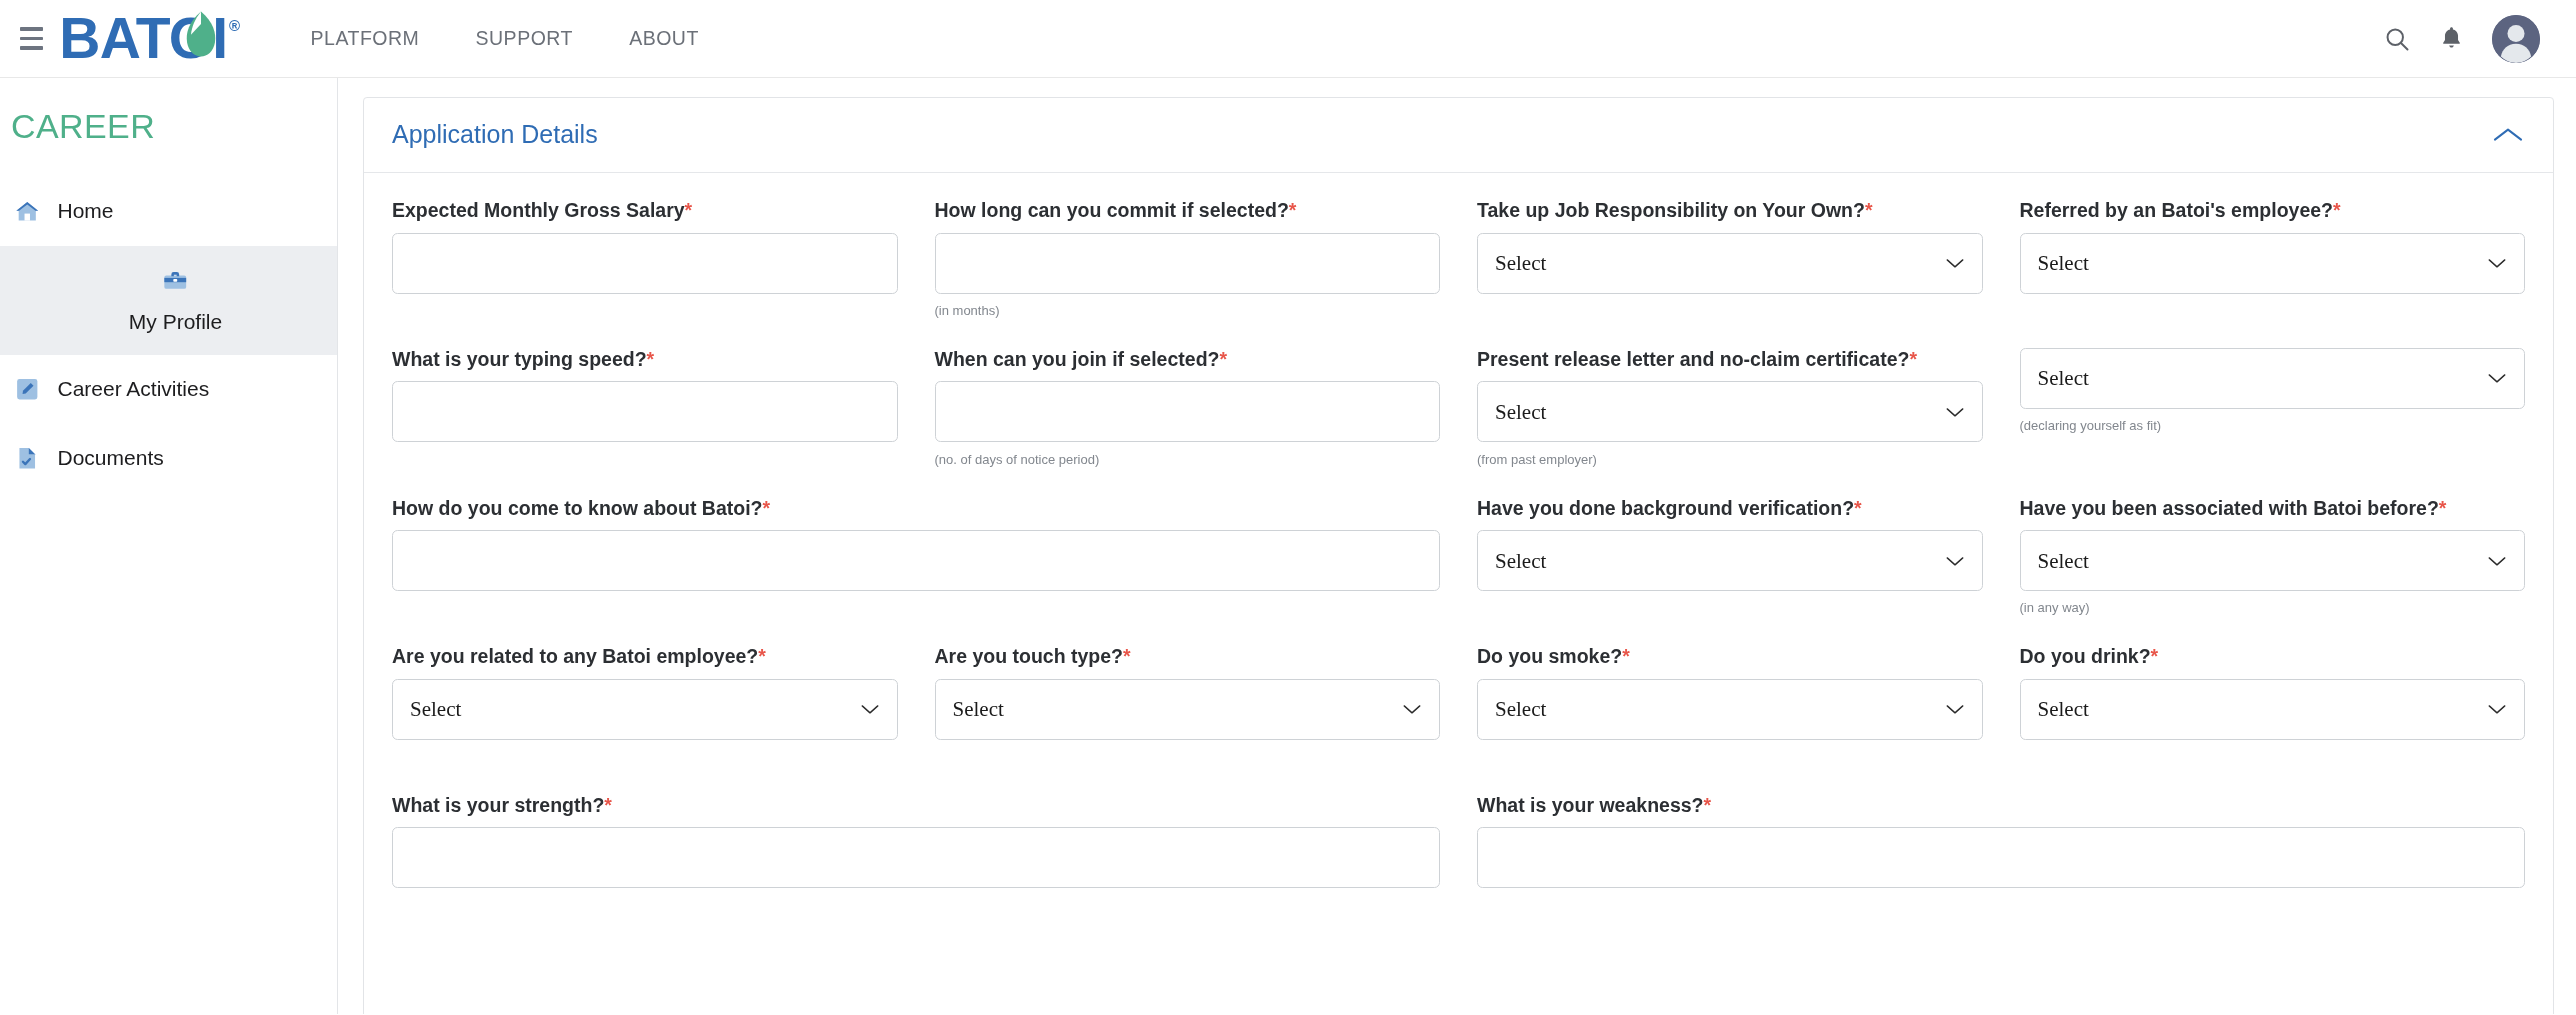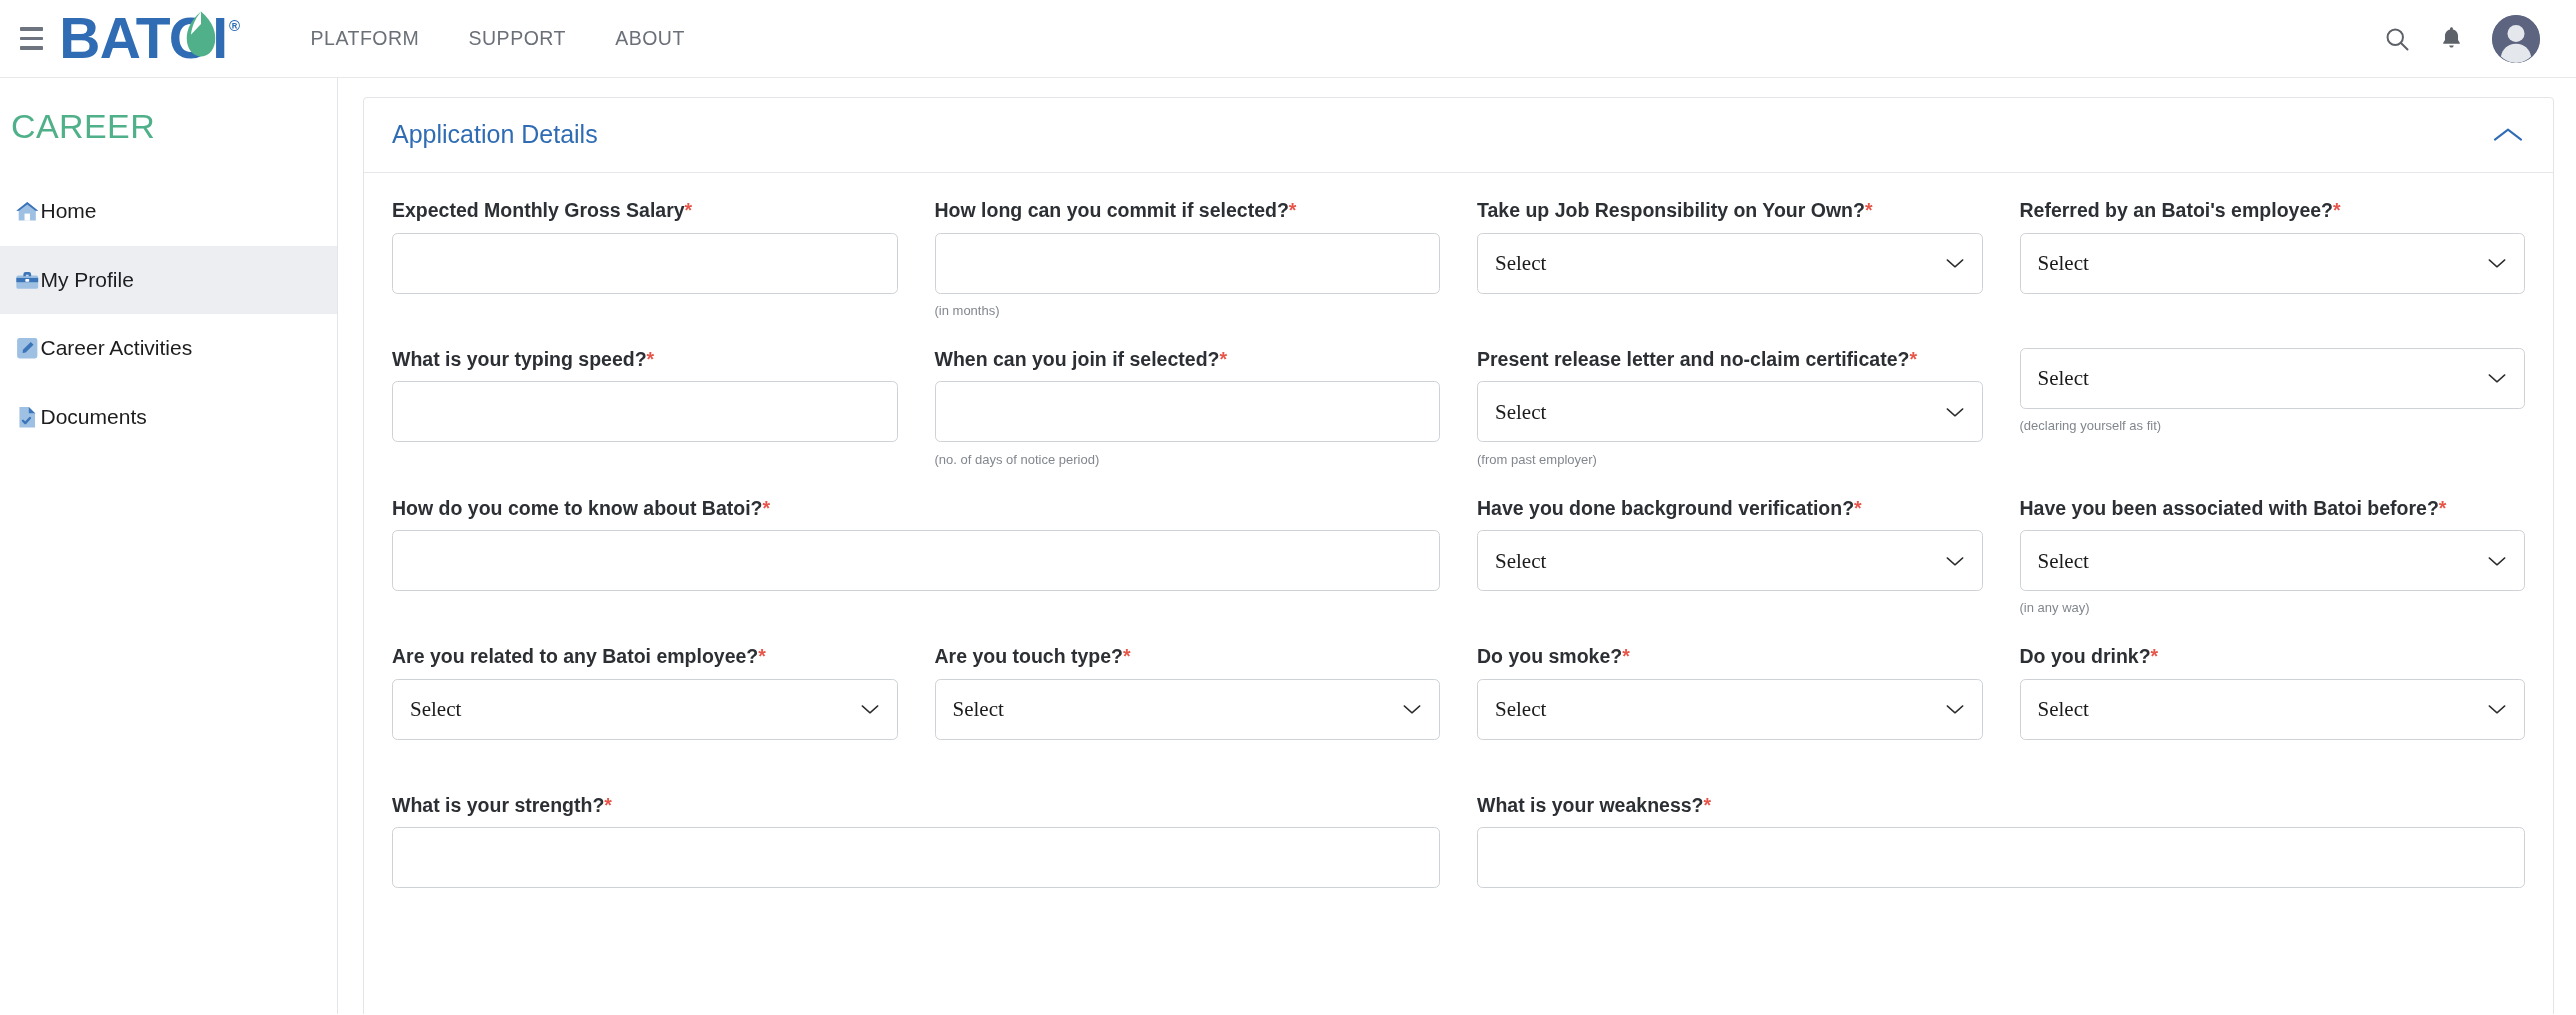--- a/index.html
+++ b/index.html
@@ -72,21 +72,21 @@
   .logo-reg {
     font-size: 15px;
     font-weight: 700;
     color: #2f6cb4;
     line-height: 1;
     margin-left: 1.6px;
     align-self: flex-start;
     margin-top: 1.6px;
   }
 
-  .navlinks { display: flex; align-items: center; gap: 4px; }
+  .navlinks { display: flex; align-items: center; gap: 11px; }
   .navlink {
     font-size: 19.5px;
     letter-spacing: 0.5px;
     color: #6b7078;
     padding: 0 22.6px;
     cursor: pointer;
     white-space: nowrap;
     font-family: "Liberation Sans", sans-serif;
   }
 
@@ -123,27 +123,28 @@
     letter-spacing: 0.4px;
     padding: 31px 0 0 11px;
     font-weight: 400;
     line-height: 1;
     font-family: "Liberation Sans", sans-serif;
   }
   .nav-list { margin-top: 34px; }
   .nav-item {
     display: flex;
     align-items: center;
+    gap: 17px;
     padding: 21px 0 21px 14px;
     cursor: pointer;
     font-size: 21px;
     color: #1d1d1f;
     font-family: "Liberation Sans", sans-serif;
   }
-  .nav-item.active { background: #eceef1; }
+  .nav-item.active { background: #eceef1; flex-direction: column; }
   .nav-ico { width: 26.5px; height: 26.5px; flex: 0 0 26.5px; display: flex; align-items: center; justify-content: center; }
 
   
   .main {
     flex: 1 1 auto;
     padding: 18.7px 22px 0 25px;
     background: #ffffff;
     overflow: hidden;
   }
   .card {

